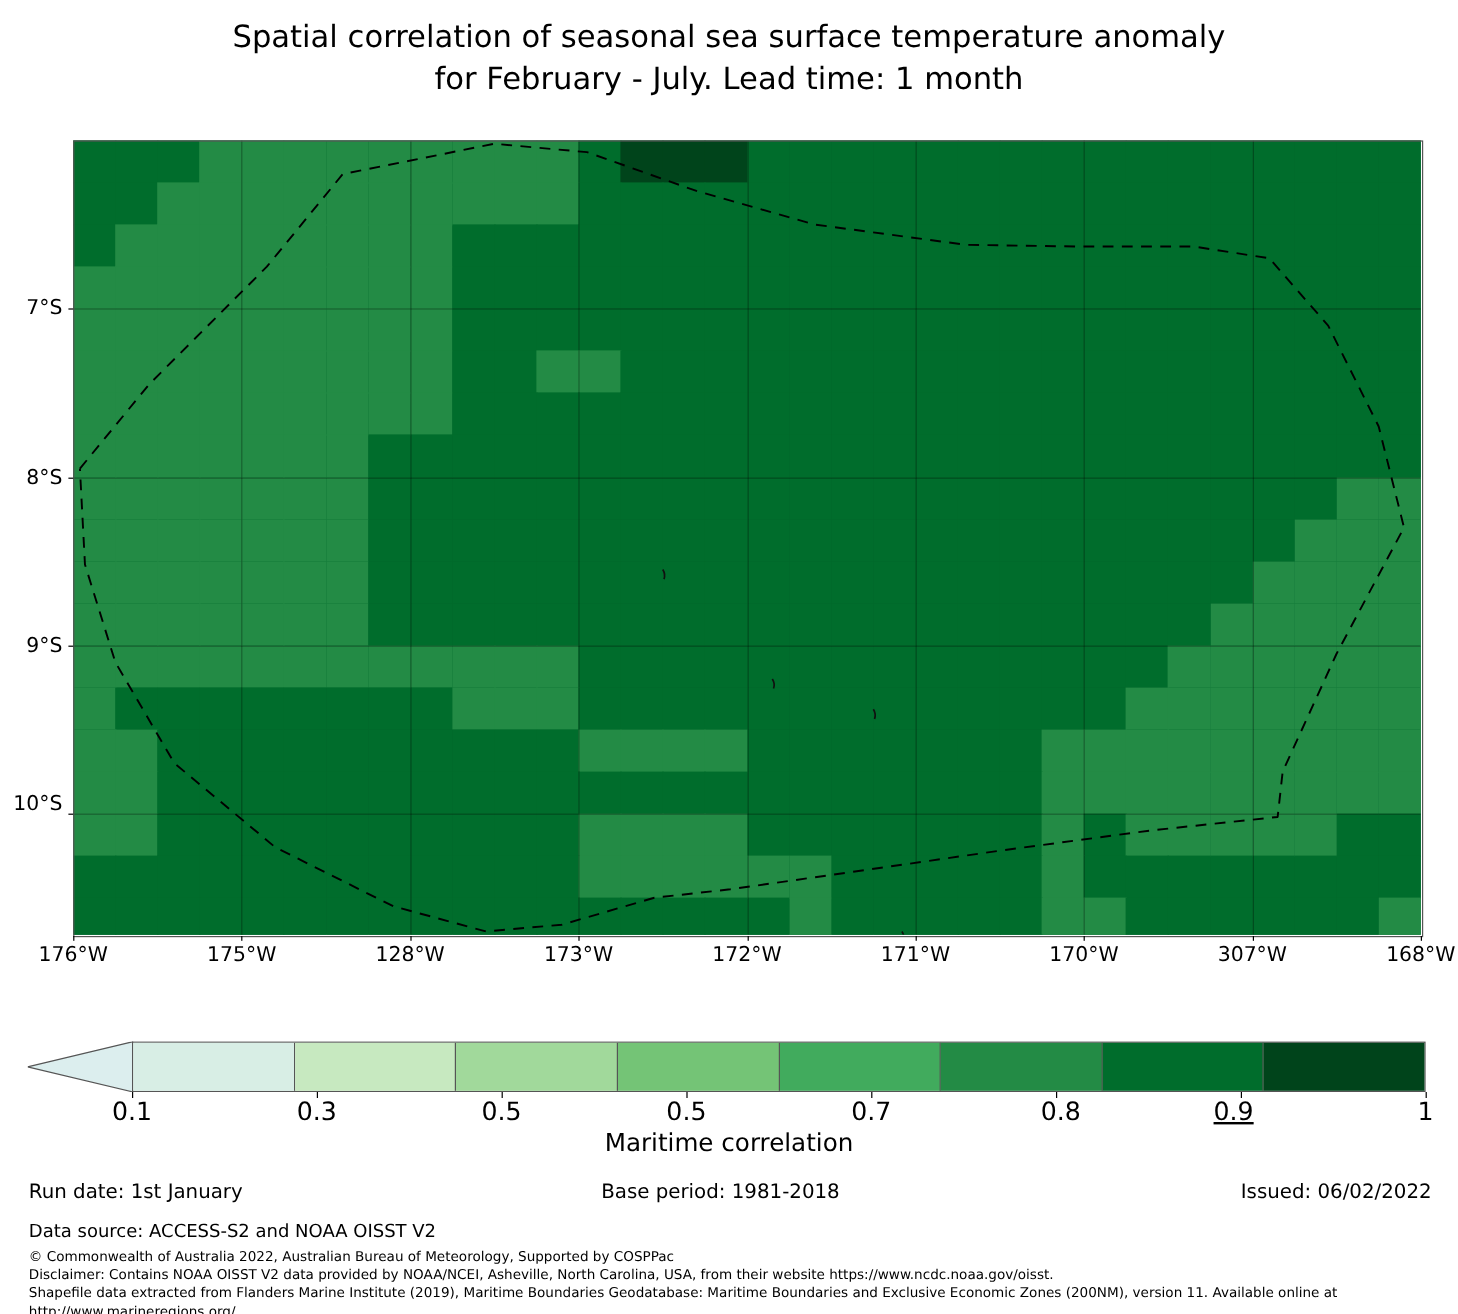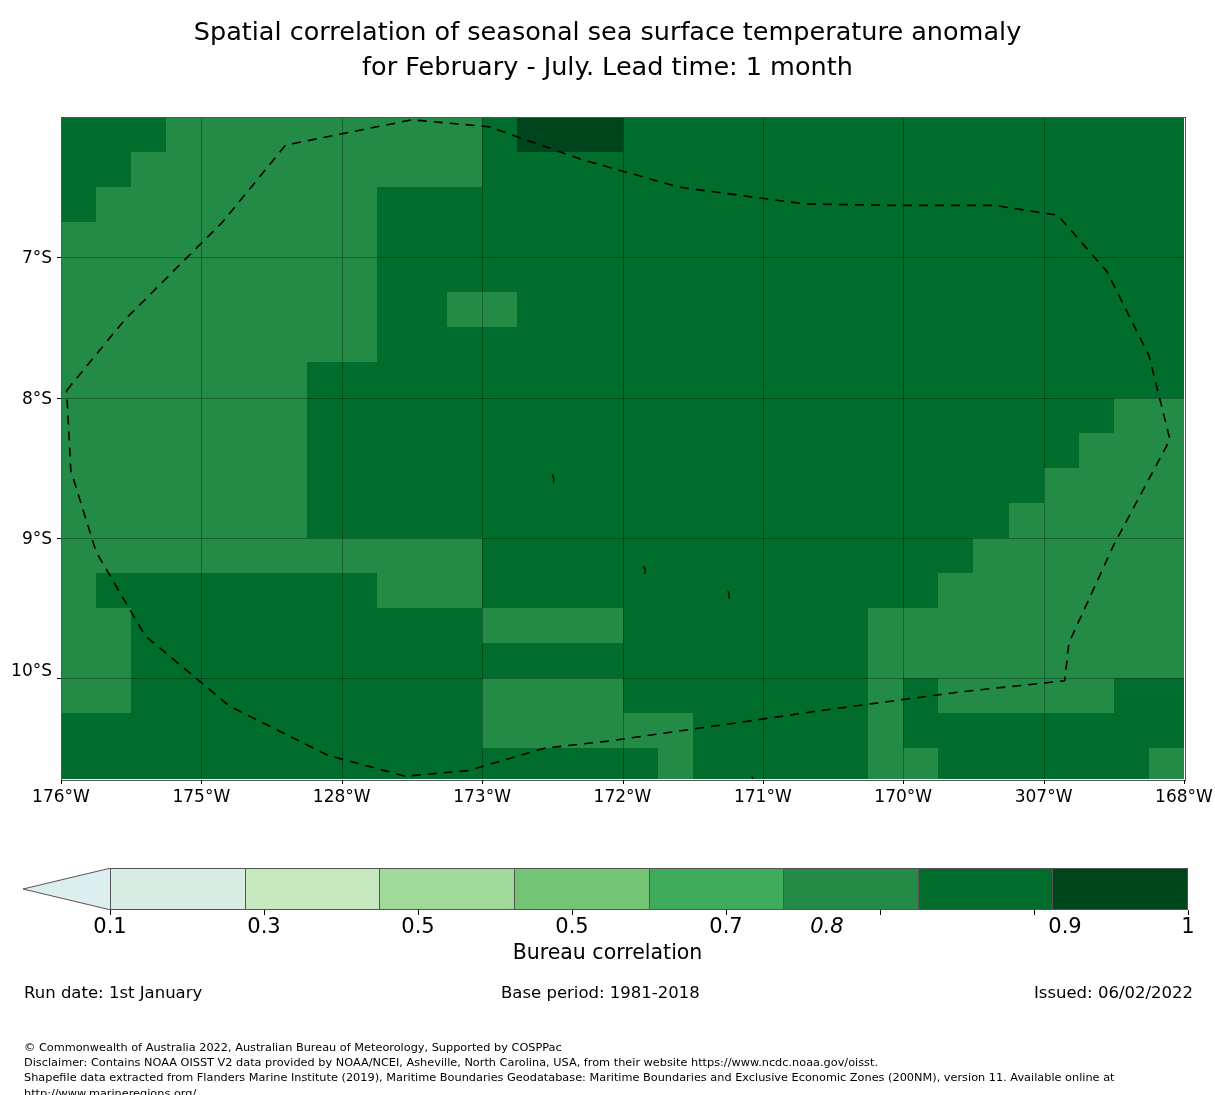--- a/index.html
+++ b/index.html
@@ -732,33 +732,34 @@
       <div class="cbtick" style="left: 110px;">0.1</div>
       <div class="cbtickmark" style="left: 110px;"></div>
       <div class="cbtick" style="left: 264px;">0.3</div>
       <div class="cbtickmark" style="left: 264px;"></div>
       <div class="cbtick" style="left: 418px;">0.5</div>
       <div class="cbtickmark" style="left: 418px;"></div>
       <div class="cbtick" style="left: 572px;">0.5</div>
       <div class="cbtickmark" style="left: 572px;"></div>
       <div class="cbtick" style="left: 726px;">0.7</div>
       <div class="cbtickmark" style="left: 726px;"></div>
-      <div class="cbtick" style="left: 827px; font-style: italic;">0.8</div>
+      <div class="cbtick" style="left: 884px;">0.8</div>
       <div class="cbtickmark" style="left: 880px;"></div>
-      <div class="cbtick" style="left: 1065px;">0.9</div>
+      <div class="cbtick" style="left: 1028px; text-decoration: underline;">0.9</div>
       <div class="cbtickmark" style="left: 1034px;"></div>
       <div class="cbtick" style="left: 1188px;">1</div>
       <div class="cbtickmark" style="left: 1188px;"></div>
     </div>
-  <div id="cbar-label">Bureau correlation</div>
+  <div id="cbar-label">Maritime correlation</div>
 </div>
 
 <div id="footer">
   <div class="frow">
     <div id="run-date">Run date: 1st January</div>
     <div id="base-period">Base period: 1981-2018</div>
     <div id="issued">Issued: 06/02/2022</div>
   </div>
+  <div id="data-source">Data source: ACCESS-S2 and NOAA OISST V2</div>
   <div id="disclaimer">© Commonwealth of Australia 2022, Australian Bureau of Meteorology, Supported by COSPPac
 Disclaimer: Contains NOAA OISST V2 data provided by NOAA/NCEI, Asheville, North Carolina, USA, from their website https://www.ncdc.noaa.gov/oisst.
 Shapefile data extracted from Flanders Marine Institute (2019), Maritime Boundaries Geodatabase: Maritime Boundaries and Exclusive Economic Zones (200NM), version 11. Available online at
 http://www.marineregions.org/.</div>
 </div>
 
 </body></html>

